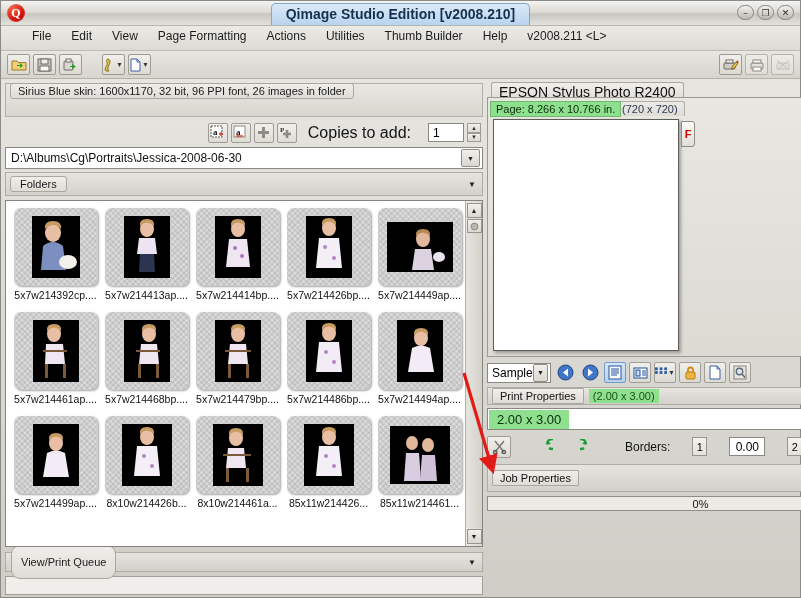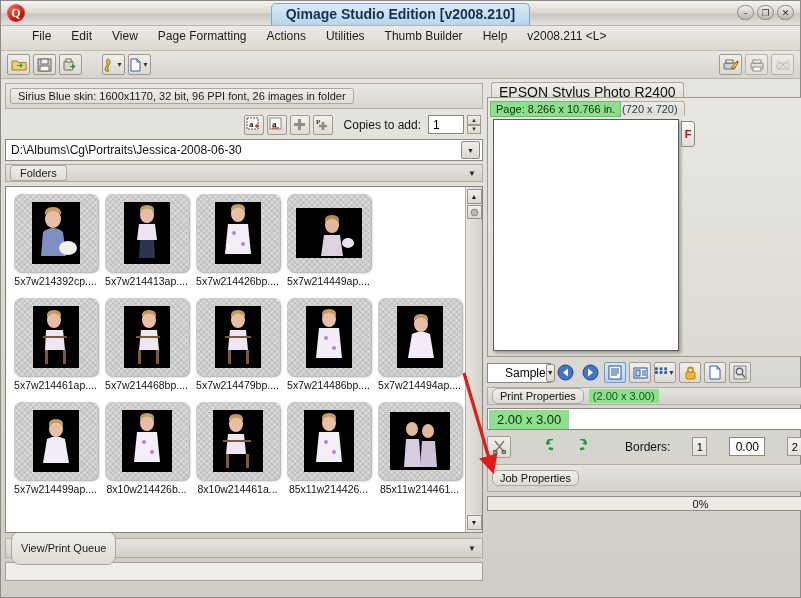--- a/index.html
+++ b/index.html
@@ -102,45 +102,45 @@
     background: linear-gradient(180deg,#f0eeea,#dedcd5);
     border:1px solid #a9a7a0; border-bottom:none;
     border-radius: 3px 3px 0 0;
     padding: 2px 8px 2px 8px;
     font-size: 11px; color:#1b1b1b; white-space:nowrap;
   }
 
   
   .statusline {
     margin-top:1px;
-    height: 26px;
+    height: 34px;
     background: linear-gradient(180deg,#e9e7e2,#d8d6cf);
     border:1px solid #b0aea7;
-    display:flex; align-items:center;
+    display:flex; align-items:flex-start;
   }
   .statusline .taghdr {
     border-radius:3px; border-bottom:1px solid #a9a7a0;
     margin: -1px 0 0 4px; padding:1px 7px;
   }
 
   
   .copies-row {
     margin-top:3px; height:25px;
     display:flex; align-items:center; justify-content:flex-end;
     gap:3px; padding-right:2px;
   }
   .sqbtn {
     width:20px; height:20px;
     background: linear-gradient(180deg,#f2f0eb,#dedcd4);
     border:1px solid #9d9b94; border-radius:2px;
     display:flex; align-items:center; justify-content:center;
     font-size:11px; font-weight:bold; color:#222;
     position:relative;
   }
-  .copies-label { font-size:12px; color:#141414; margin-left:8px; margin-right:4px; }
+  .copies-label { font-size:16px; color:#141414; margin-left:8px; margin-right:14px; }
   .numbox {
     width:36px; height:19px; background:#fff; border:1px solid #8a8880;
     display:flex; align-items:center; padding-left:4px; font-size:12px;
   }
   .spin { width:14px; height:19px; display:flex; flex-direction:column; }
   .spin div {
     flex:1; border:1px solid #9d9b94;
     background: linear-gradient(180deg,#f0eee9,#dbd9d1);
     display:flex; align-items:center; justify-content:center;
     font-size:6px; color:#333;
@@ -156,21 +156,21 @@
   .dropbtn {
     width:19px; height:18px; margin-right:2px;
     background: linear-gradient(180deg,#f1efea,#d9d7cf);
     border:1px solid #8f8d86; border-radius:2px;
     display:flex; align-items:center; justify-content:center;
     font-size:7px; color:#222;
   }
 
   
   .folders-bar {
-    margin-top:3px; height:18px;
+    margin-top:3px; height:24px;
     background: linear-gradient(180deg,#e6e4df,#d3d1ca);
     border:1px solid #aeaca5;
     display:flex; align-items:center; justify-content:space-between;
   }
   .folders-bar .taghdr { margin:-1px 0 0 4px; padding:1px 9px; border-bottom:1px solid #a9a7a0; border-radius:3px; }
   .tri-down { font-size:8px; color:#222; margin-right:6px; }
 
   
   .thumbpanel {
     margin-top:4px;
@@ -296,38 +296,38 @@
 
   
   .samplerow {
     margin-top:4px; height:23px;
     display:flex; align-items:center; gap:3px;
   }
   .samplecombo {
     height:20px; background:#fff; border:1px solid #8a8880;
     display:flex; align-items:center; width:64px;
   }
-  .samplecombo span { flex:1; padding-left:17px; font-size:12px; }
+  .samplecombo span { flex:1; padding-left:4px; font-size:12px; }
   .rbtn {
     width:22px; height:21px;
     background: linear-gradient(180deg,#f1efea,#dcdad2);
     border:1px solid #a09e97; border-radius:2px;
     display:flex; align-items:center; justify-content:center;
   }
   .rbtn.sel { background: linear-gradient(180deg,#d5e6f7,#b7d3ef); border-color:#6f9cc6; }
   .rbtn.plain { border-color:transparent; background:transparent; }
 
   
   .pp-row { margin-top:3px; height:18px; position:relative;
     background: linear-gradient(180deg,#e6e4df,#d3d1ca); border:1px solid #aeaca5;
     display:flex; align-items:center; }
   .pp-tag {
     margin:-1px 0 0 4px; padding:1px 7px;
     background: linear-gradient(180deg,#f0eeea,#dedcd5);
-    border:1px solid #a9a7a0; border-radius:6px;
+    border:1px solid #a9a7a0; border-radius:1px;
     font-size:11px; color:#111;
   }
   .pp-size { margin-left:5px; font-size:11px; color:#165016; background:#8ee08e; padding:1px 4px; }
   .tri-up { position:absolute; right:6px; font-size:8px; color:#222; }
 
   .size-row { margin-top:3px; display:flex; align-items:center; gap:3px; }
   .size-combo {
     flex:1; height:22px; background:#fff; border:1px solid #8a8880;
     display:flex; align-items:center;
   }
@@ -555,20 +555,35 @@
                     </svg>
                 </div>
               </div>
               <div class="caption">5x7w214413ap....</div>
             </div>
             <div class="thumbcell">
               <div class="thumbframe">
                 <div class="photo" style="width:46px;height:62px;">
                   <svg width="46" height="62" viewBox="0 0 46 62">
                       <rect width="46" height="62" fill="#000"></rect>
+                      <ellipse cx="23" cy="13" rx="7" ry="8" fill="#e8bfa4"></ellipse>
+                      <path d="M16 10q7-7 14 0 1-7-7-7t-7 7z" fill="#c69a60"></path>
+                      <path d="M14 23h18l3 28H11z" fill="#efe6f2"></path>
+                      <circle cx="20" cy="32" r="2" fill="#a878b8"></circle>
+                      <circle cx="27" cy="40" r="2" fill="#a878b8"></circle>
+                    </svg>
+                </div>
+              </div>
+              <div class="caption">5x7w214414bp....</div>
+            </div>
+            <div class="thumbcell">
+              <div class="thumbframe">
+                <div class="photo" style="width:46px;height:62px;">
+                  <svg width="46" height="62" viewBox="0 0 46 62">
+                      <rect width="46" height="62" fill="#000"></rect>
                       <ellipse cx="23" cy="12" rx="7" ry="8" fill="#e8bfa4"></ellipse>
                       <path d="M16 9q7-7 14 0 1-7-7-7t-7 7z" fill="#c69a60"></path>
                       <path d="M13 22h20l3 30H10z" fill="#f4eef6"></path>
                       <circle cx="19" cy="31" r="2" fill="#b387c4"></circle>
                       <circle cx="28" cy="42" r="2" fill="#b387c4"></circle>
                     </svg>
                 </div>
               </div>
               <div class="caption">5x7w214426bp....</div>
             </div>

